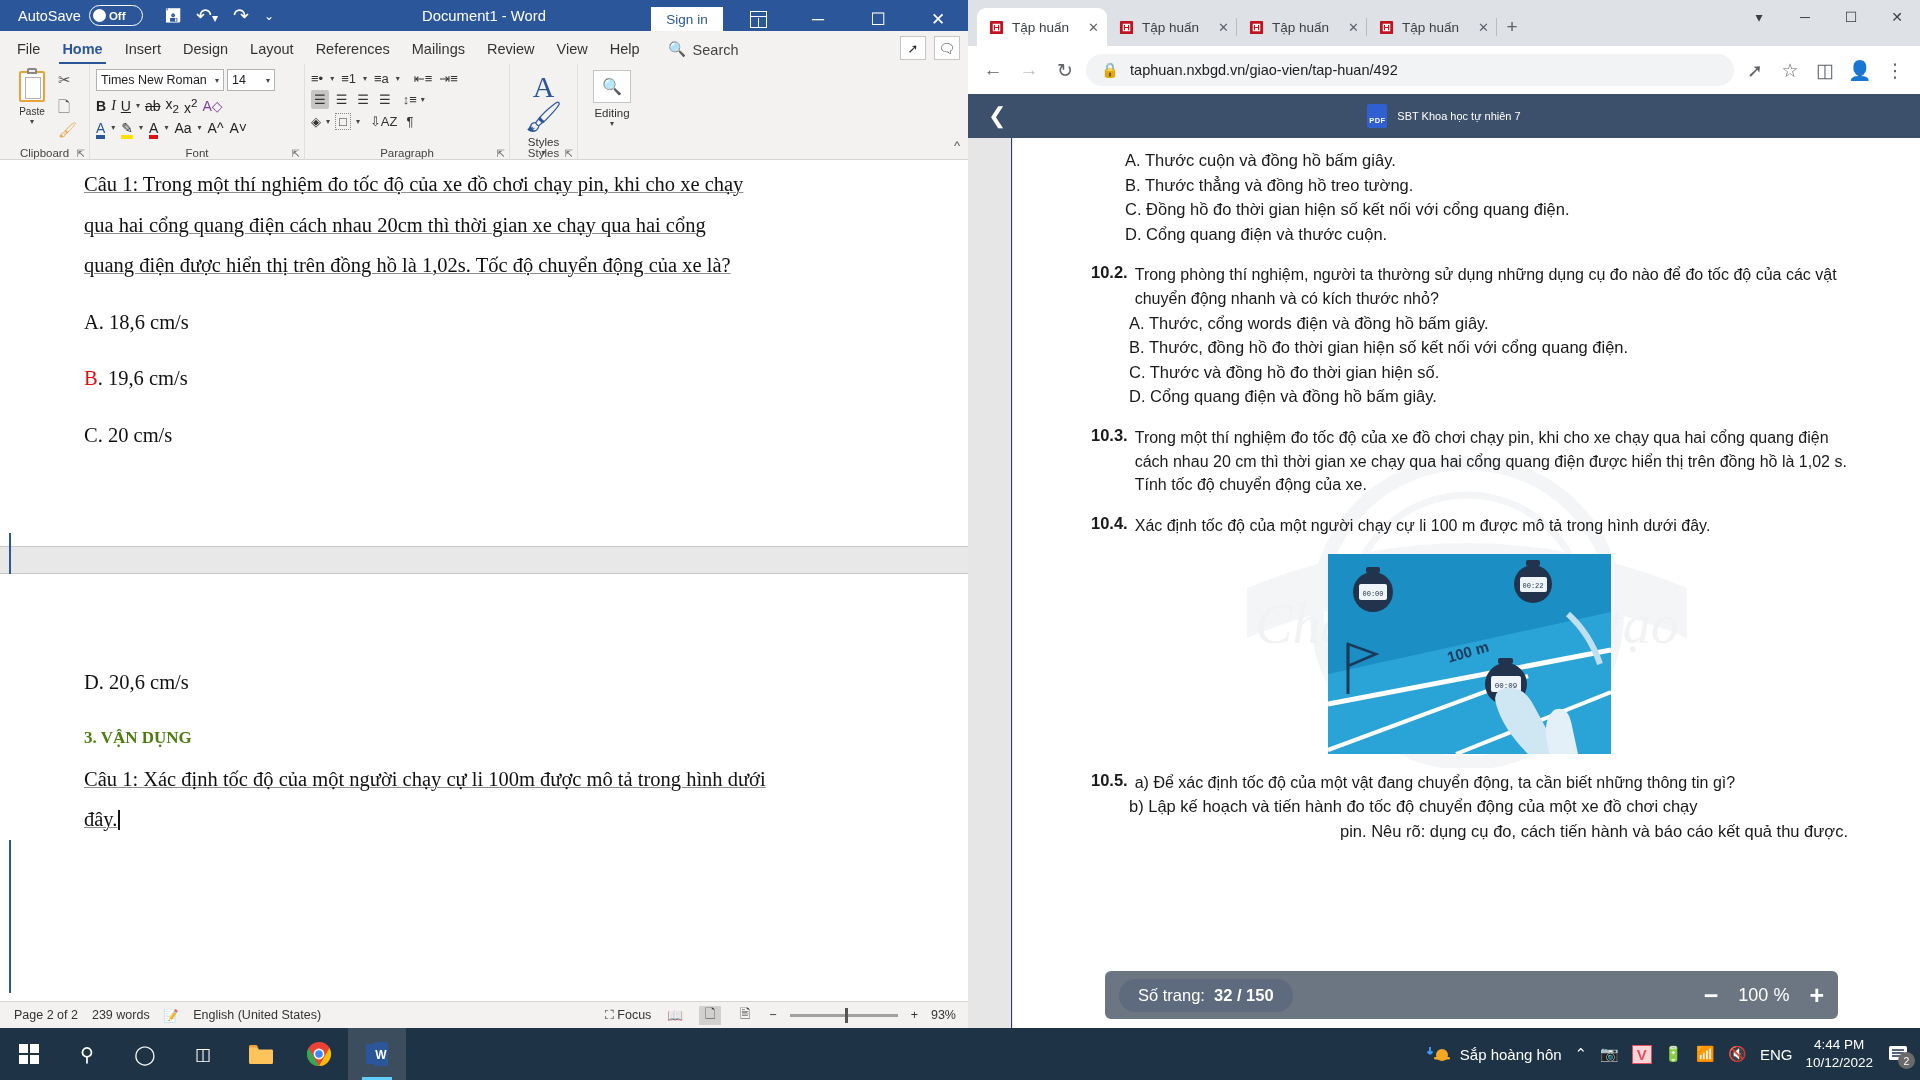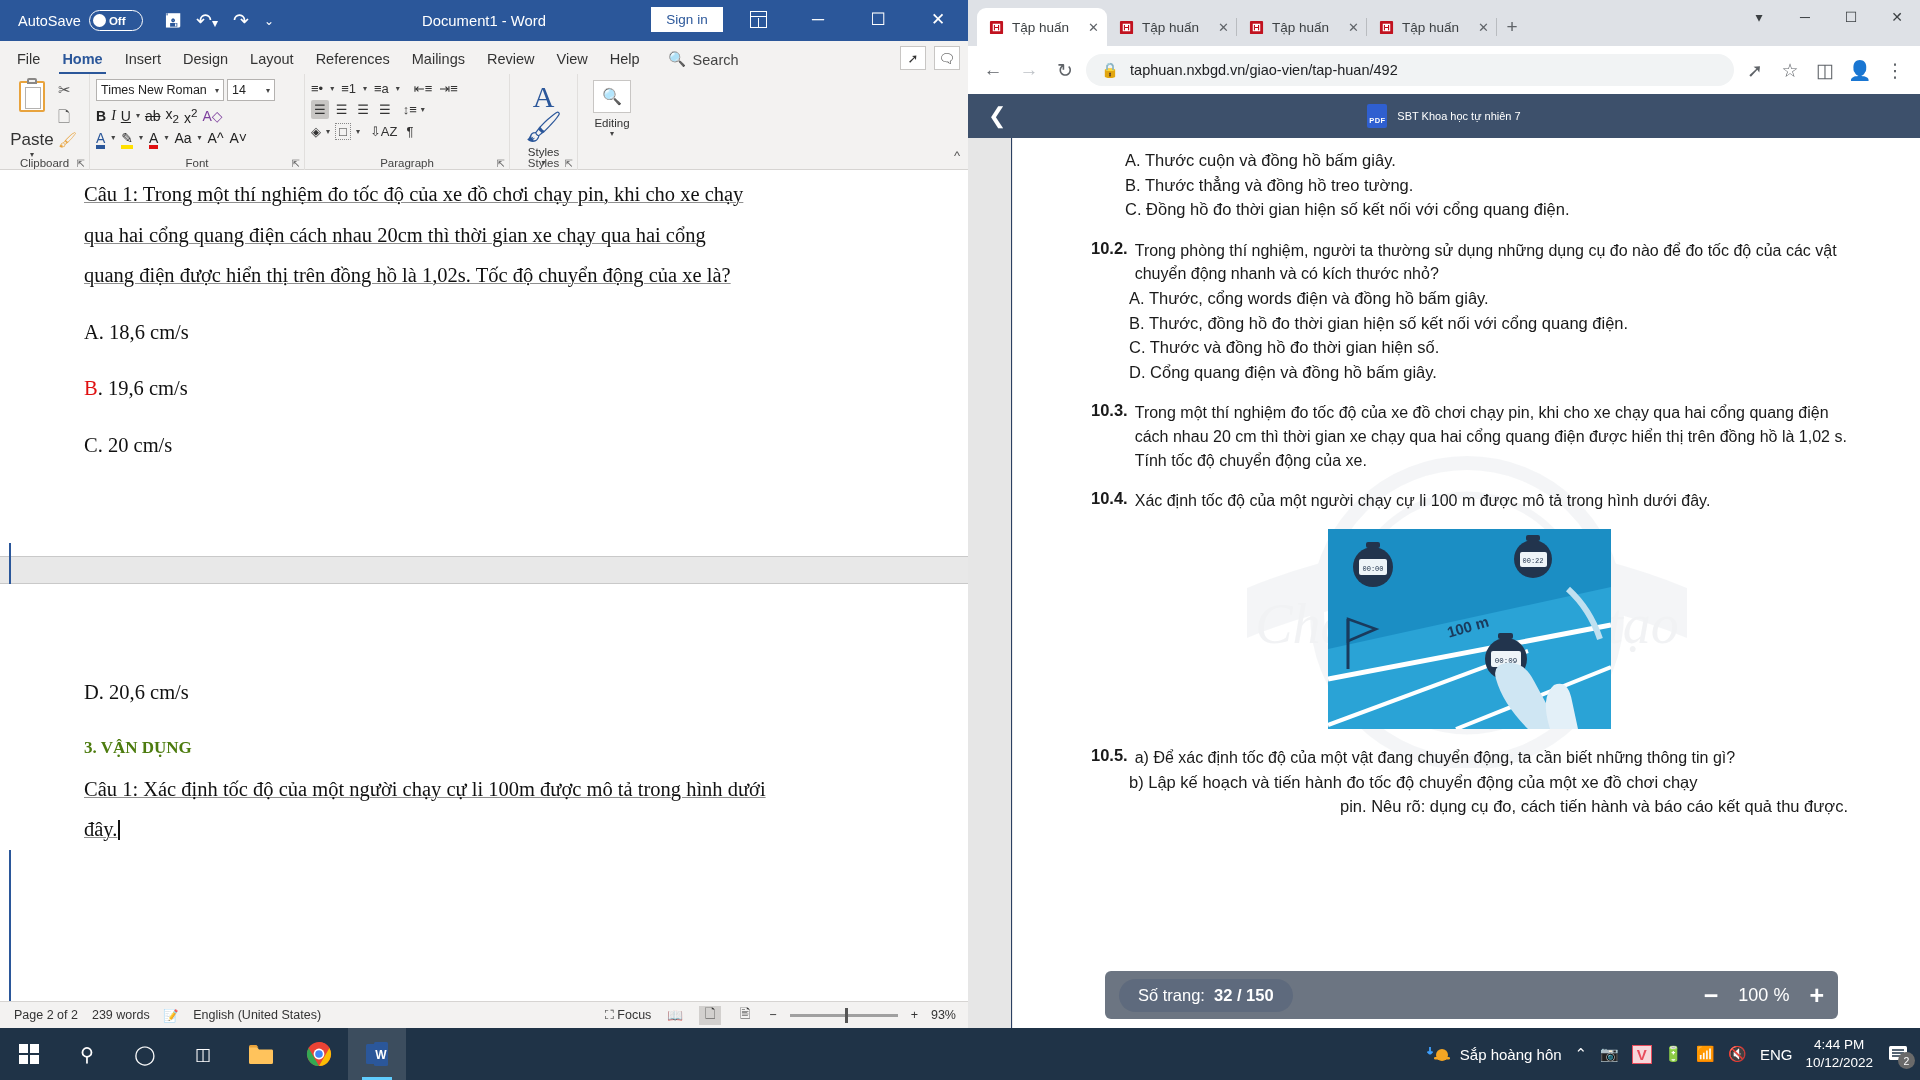--- a/index.html
+++ b/index.html
@@ -10,21 +10,21 @@
     background: #1f3347;
   }
   #root { position: relative; width: 1920px; height: 1080px; }
 
   
   .word-win {
     position: absolute; left: 0; top: 0; width: 968px; height: 1028px;
     background: #ffffff; overflow: hidden;
   }
   .word-titlebar {
-    height: 41px; background: #2b579a; display: flex; align-items: center;
+    height: 31px; background: #2b579a; display: flex; align-items: center;
     color: #fff; font-size: 14px; position: relative;
   }
   .autosave-wrap { display: flex; align-items: center; gap: 8px; margin-left: 18px; }
   .autosave-label { font-size: 14.5px; color: #fff; }
   .toggle-pill {
     width: 54px; height: 21px; border-radius: 11px; border: 1.4px solid #fff;
     display: flex; align-items: center; gap: 3px; padding-left: 3px;
     font-size: 11.5px; color: #fff; font-weight: bold;
   }
   .toggle-knob { width: 13px; height: 13px; border-radius: 50%; background: #fff; }
@@ -76,21 +76,21 @@
 
   .clip-grp { width: 90px; display: flex; padding-top: 4px; }
   .paste-col { width: 52px; text-align: center; }
   .paste-icon { width: 34px; height: 36px; margin: 0 auto; position: relative; }
   .paste-icon .board { position: absolute; left: 4px; top: 3px; width: 26px; height: 31px;
     border: 2px solid #e8a33d; border-radius: 2px; background: #fff; }
   .paste-icon .clip { position: absolute; left: 12px; top: 0px; width: 10px; height: 6px;
     border: 2px solid #8a8886; border-radius: 2px 2px 0 0; background: #f3f2f1; }
   .paste-icon .pg { position: absolute; left: 10px; top: 9px; width: 16px; height: 22px;
     background: #fff; border: 1px solid #b4b2b0; }
-  .paste-txt { font-size: 17px; color: #333; margin-top: 16px; }
+  .paste-txt { font-size: 10px; color: #333; margin-top: 2px; }
   .clip-side { display: flex; flex-direction: column; gap: 5px; padding-top: 3px; }
   .clip-side div { font-size: 15px; color: #555; height: 20px; }
 
   .font-grp { width: 215px; }
   .fnt-row1 { display: flex; gap: 3px; margin-top: 2px; }
   .fontname {
     width: 128px; height: 22px; border: 1px solid #b4b2b0; background: #fff;
     font-size: 12.5px; display: flex; align-items: center; padding: 0 4px;
     justify-content: space-between; color: #222;
   }
@@ -559,20 +559,21 @@
             <circle cx="280" cy="175" r="118" fill="none" stroke="#9aa6b5" stroke-width="7"></circle>
             <path d="M60 150 Q280 60 500 150 L500 200 Q280 110 60 200 Z" fill="#9aa6b5"></path>
             <text x="280" y="205" font-size="56" font-style="italic" text-anchor="middle" fill="#7c8899" font-family="Liberation Serif, serif">Chân trời sáng tạo</text>
           </svg>
         </div>
 
         <div class="pdf-content">
           <div class="opt">A. Thước cuộn và đồng hồ bấm giây.</div>
           <div class="opt">B. Thước thẳng và đồng hồ treo tường.</div>
           <div class="opt">C. Đồng hồ đo thời gian hiện số kết nối với cổng quang điện.</div>
+          <div class="opt">D. Cổng quang điện và thước cuộn.</div>
 
           <div class="q">
             <span class="qnum">10.2.</span>
             <span class="qtxt">Trong phòng thí nghiệm, người ta thường sử dụng những dụng cụ đo nào để đo tốc độ của các vật chuyển động nhanh và có kích thước nhỏ?</span>
           </div>
           <div class="opt ind">A. Thước, cổng words điện và đồng hồ bấm giây.</div>
           <div class="opt ind">B. Thước, đồng hồ đo thời gian hiện số kết nối với cổng quang điện.</div>
           <div class="opt ind">C. Thước và đồng hồ đo thời gian hiện số.</div>
           <div class="opt ind">D. Cổng quang điện và đồng hồ bấm giây.</div>
 

